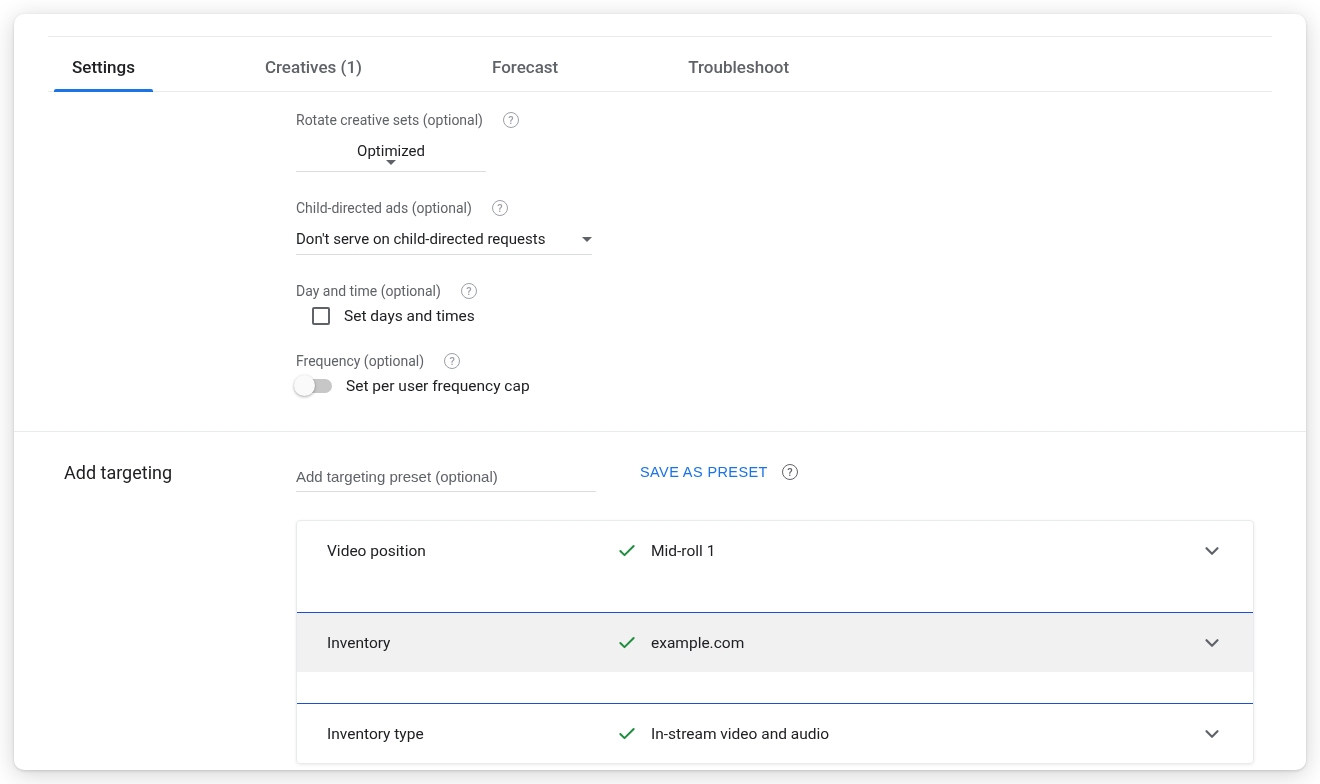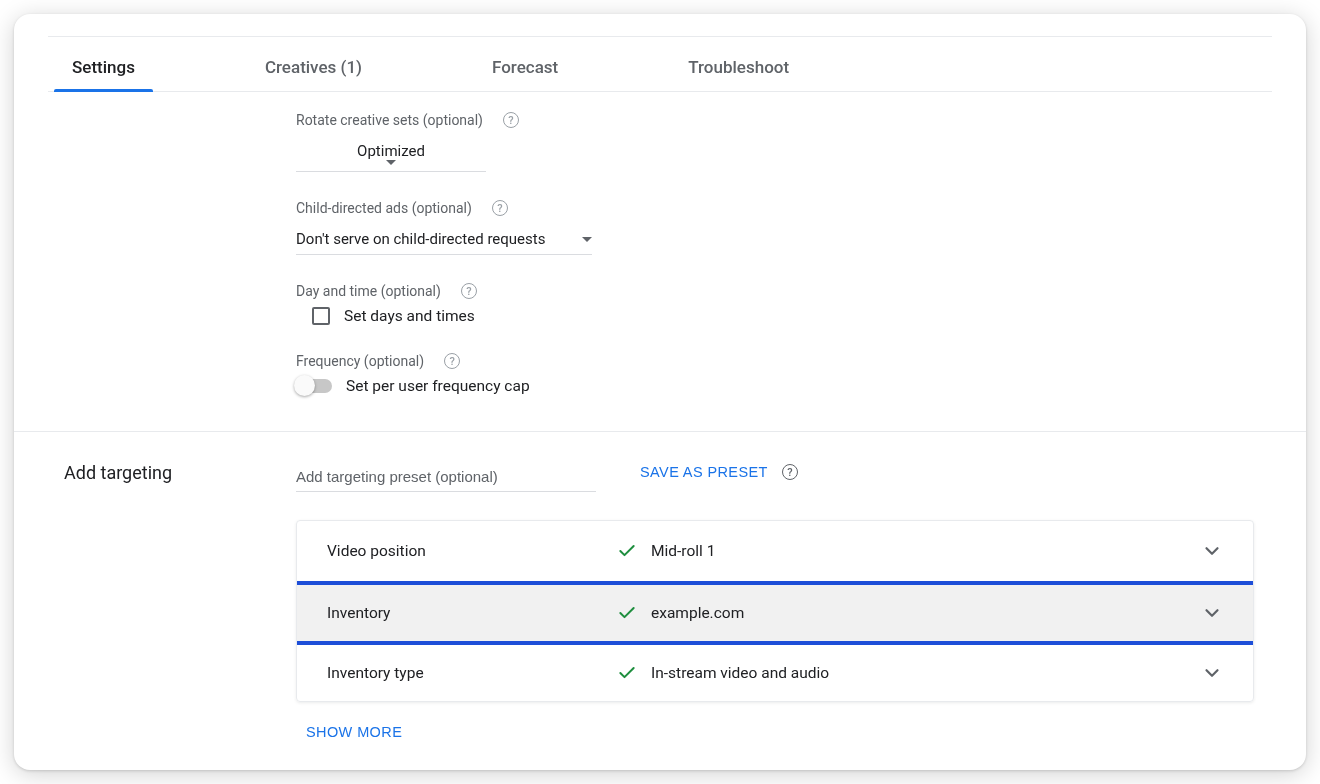--- a/index.html
+++ b/index.html
@@ -9,21 +9,21 @@
       color: #202124;
       width: 1320px;
       height: 784px;
       overflow: hidden;
     }
     .card {
       margin: 14px;
       width: 1292px;
       height: 756px;
       background: #fff;
-      border-radius: 16px;
+      border-radius: 10px;
       box-shadow: 0 1px 3px rgba(0,0,0,0.15), 0 4px 24px rgba(0,0,0,0.18);
       padding: 0 34px;
       overflow: hidden;
     }
     .top-rule {
       height: 1px;
       background: #e8eaed;
       margin-top: 22px;
     }
     .tabs {
@@ -194,21 +194,21 @@
       width: 958px;
     }
     .target-row {
       display: flex;
       align-items: center;
       height: 60px;
       padding: 0 30px;
       cursor: pointer;
     }
     .target-row.alt { background: #f1f1f1; }
-    .target-row + .target-row { border-top: 4px solid #1d4ed8; }
+    .target-row + .target-row { border-top: 1px solid #1d4ed8; margin-top: 31px; }
     .target-name {
       width: 290px;
       font-size: 15.5px;
       color: #202124;
     }
     .target-value-cell {
       flex: 1;
       display: flex;
       align-items: center;
       gap: 14px;

